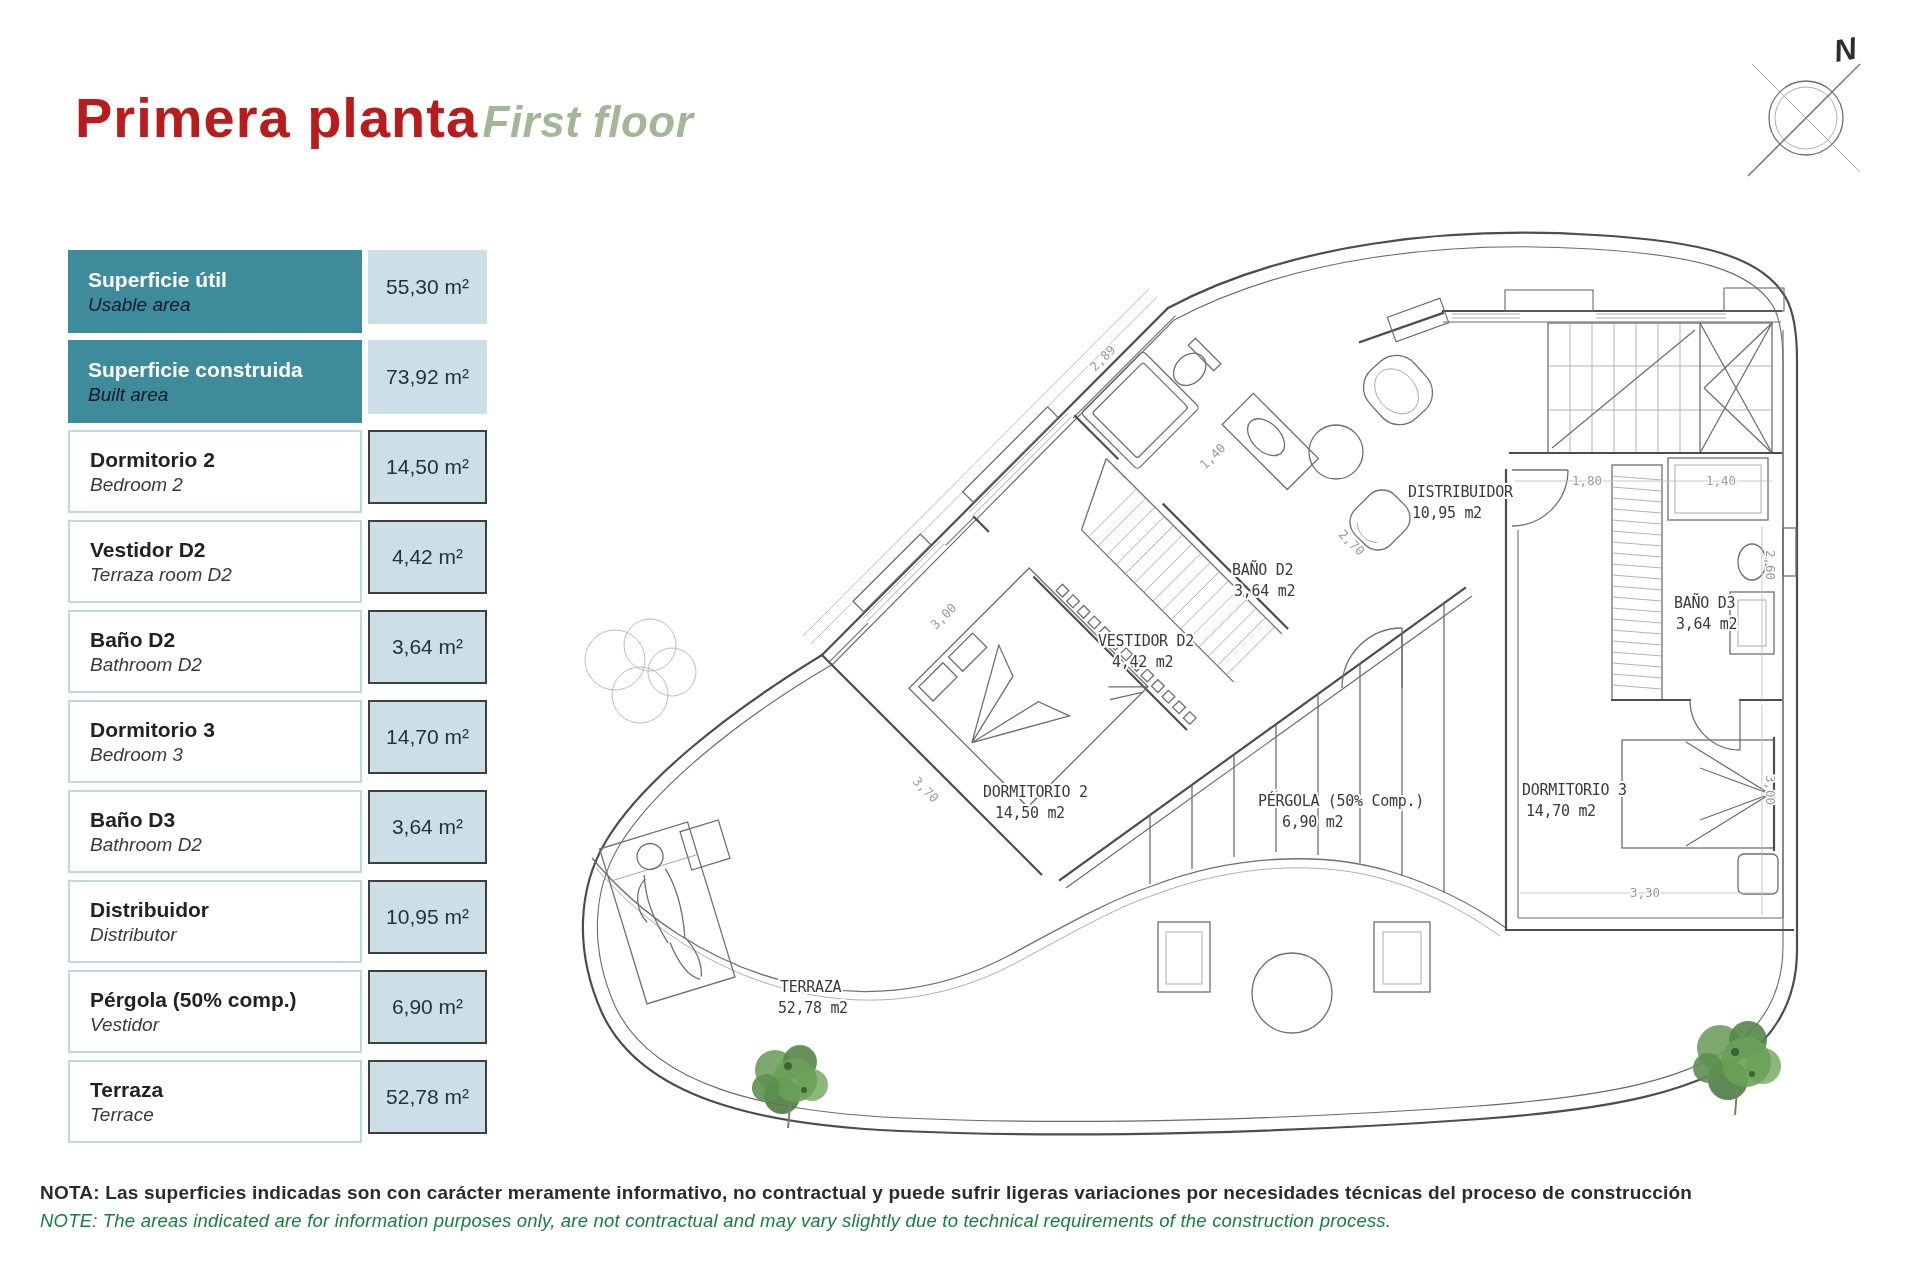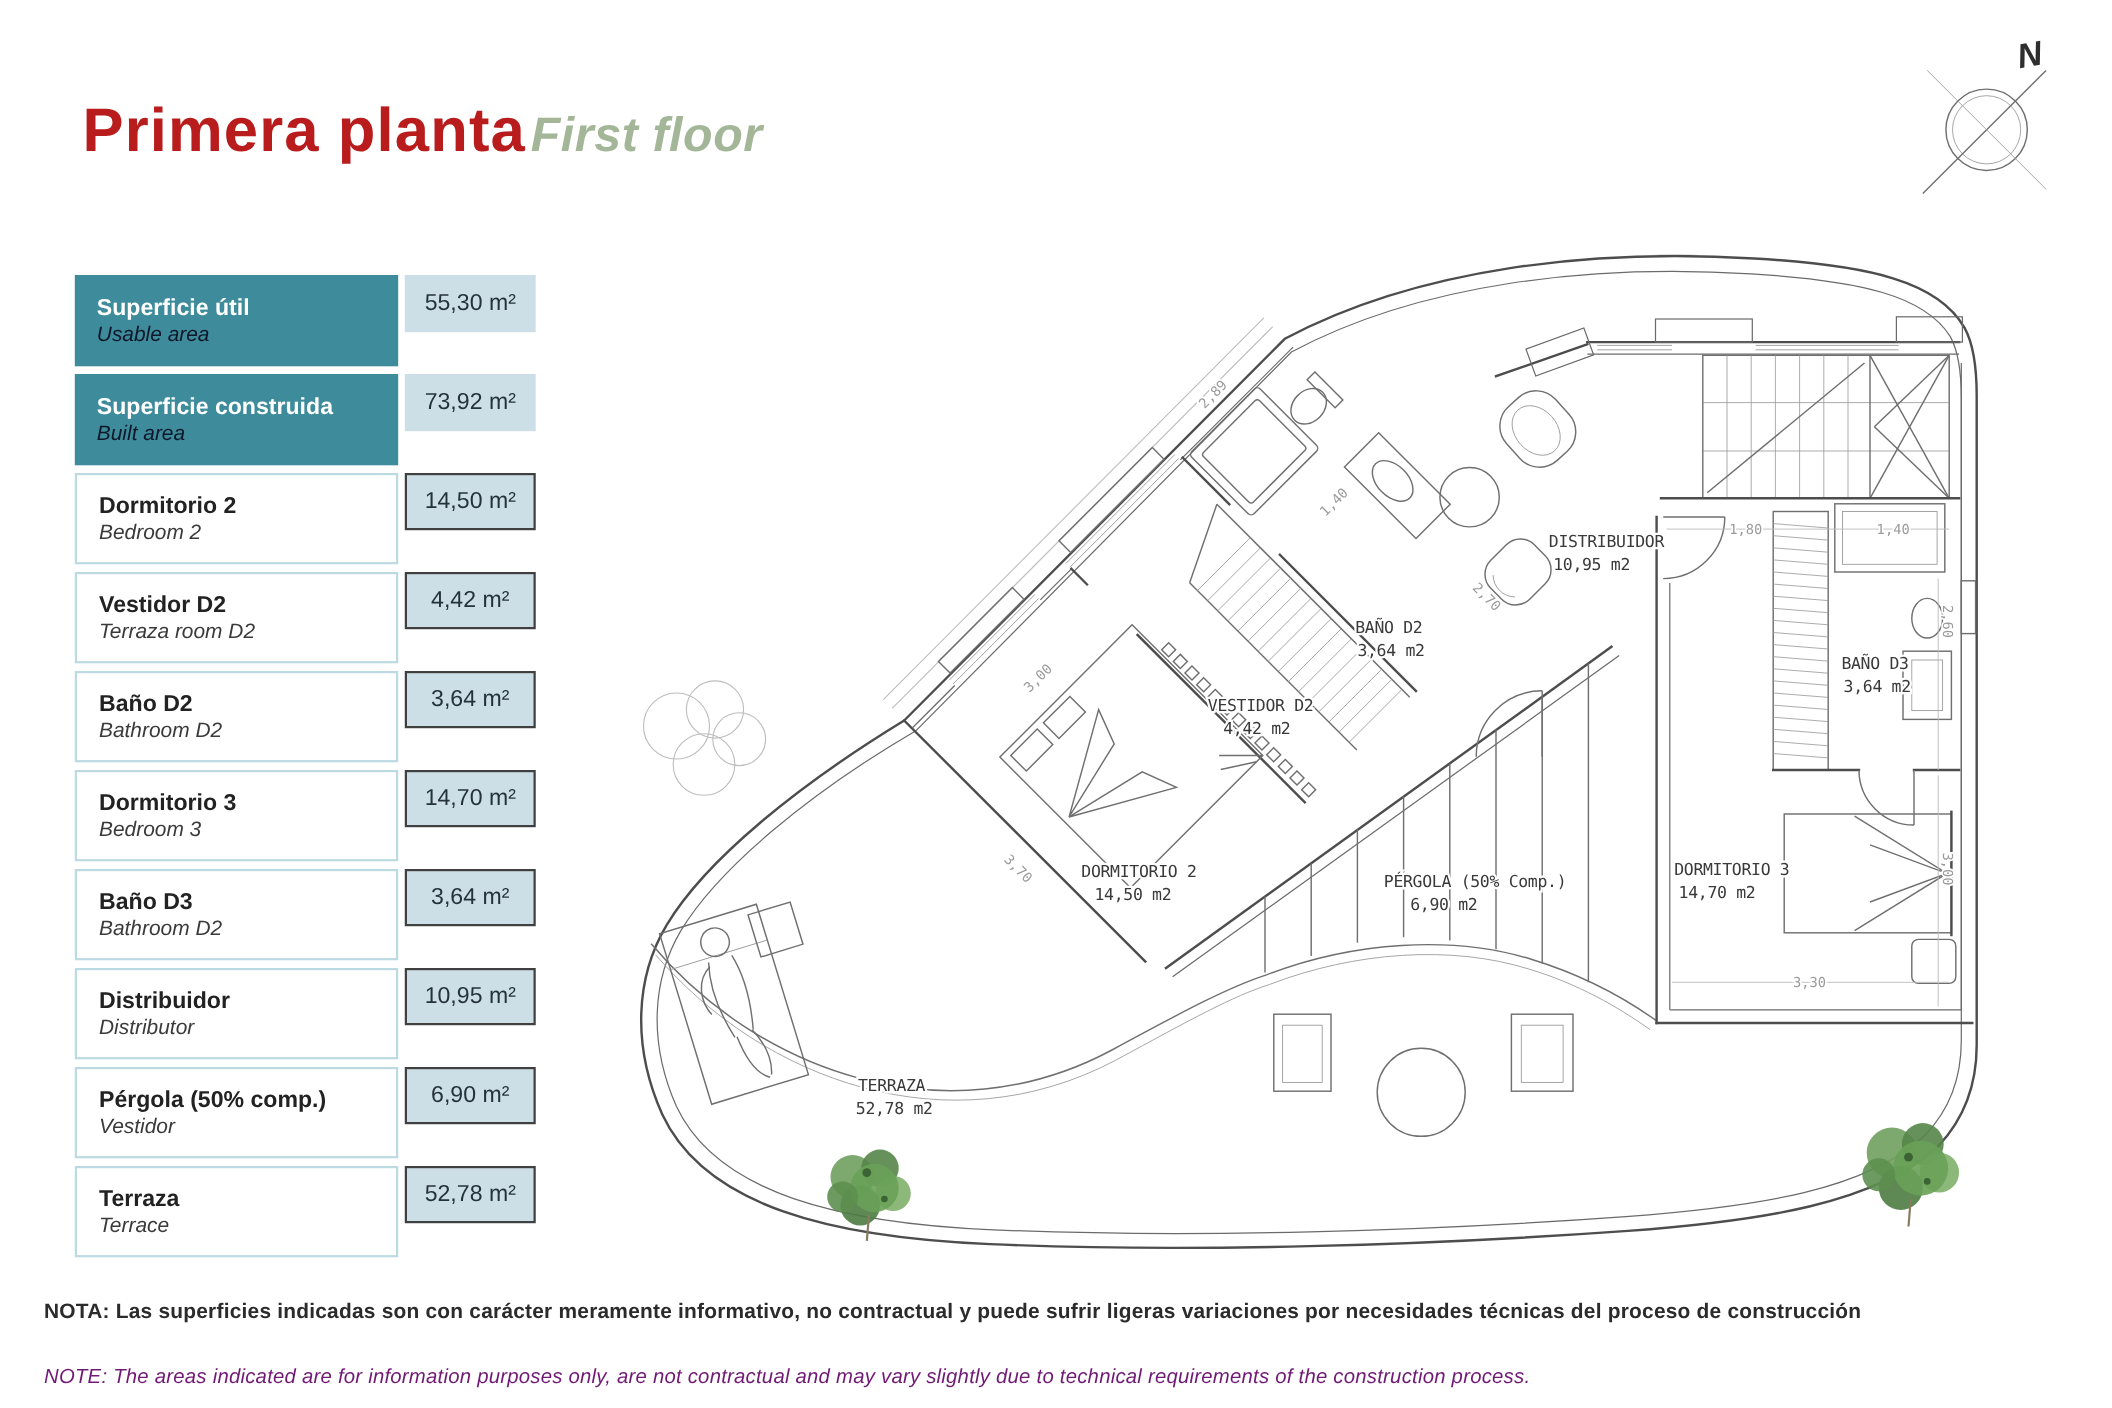--- a/index.html
+++ b/index.html
@@ -12,34 +12,34 @@
        letter-spacing:1px;color:#b91c1c;}
   .page-title .t-en{display:inline-block;font-size:44px;font-weight:700;
        font-style:italic;color:#A3B697;letter-spacing:.5px;}
 
   
   .areas-table{position:absolute;left:68px;top:250px;
        display:grid;grid-template-columns:294px 119px;column-gap:6px;row-gap:7px;}
   .trow{display:contents;}
   .cell-label{height:83px;box-sizing:border-box;display:flex;flex-direction:column;
        justify-content:center;padding-left:20px;}
-  .cell-value{height:52px;box-sizing:border-box;display:flex;align-items:center;
+  .cell-value{height:74px;box-sizing:border-box;display:flex;align-items:center;
        justify-content:center;font-size:21px;color:#24333a;background:#CDDFE6;}
   .trow.plain .cell-label{background:#fff;border:2px solid #BCDAE1;}
   .trow.plain .cell-value{border:2px solid #404040;}
   .trow.teal  .cell-label{background:#3E8C9B;}
   .cell-label .l-es{font-size:21px;font-weight:700;color:#222;line-height:1.15;}
   .cell-label .l-en{font-size:19px;font-style:italic;color:#3a3a3a;line-height:1.15;margin-top:2px;}
   .trow.teal .l-es{color:#ffffff;}
   .trow.teal .l-en{color:#0f172a;}
 
   
   .notes{position:absolute;left:40px;top:1182px;width:1856px;}
   .notes .n-es{font-size:19px;font-weight:700;color:#2b2b2b;letter-spacing:.2px;}
-  .notes .n-en{font-size:18.5px;font-style:italic;color:#701a75;margin-top:36px;letter-spacing:.2px;}
+  .notes .n-en{font-size:18.5px;font-style:italic;color:#15803d;margin-top:6px;letter-spacing:.2px;}
 
   
   svg.plan{position:absolute;left:0;top:0;}
   .wall{stroke:#4d4d4d;stroke-width:2.2;fill:none;stroke-linecap:square;}
   .wall-in{stroke:#6a6a6a;stroke-width:1.1;fill:none;}
   .thin{stroke:#6f6f6f;stroke-width:1.3;fill:none;}
   .lite{stroke:#9a9a9a;stroke-width:.8;fill:none;}
   .hatch{stroke:#9a9a9a;stroke-width:.75;fill:none;}
   .furn{stroke:#6f6f6f;stroke-width:1.3;fill:none;}
   .eave{stroke:#bdbdbd;stroke-width:1;fill:none;}

